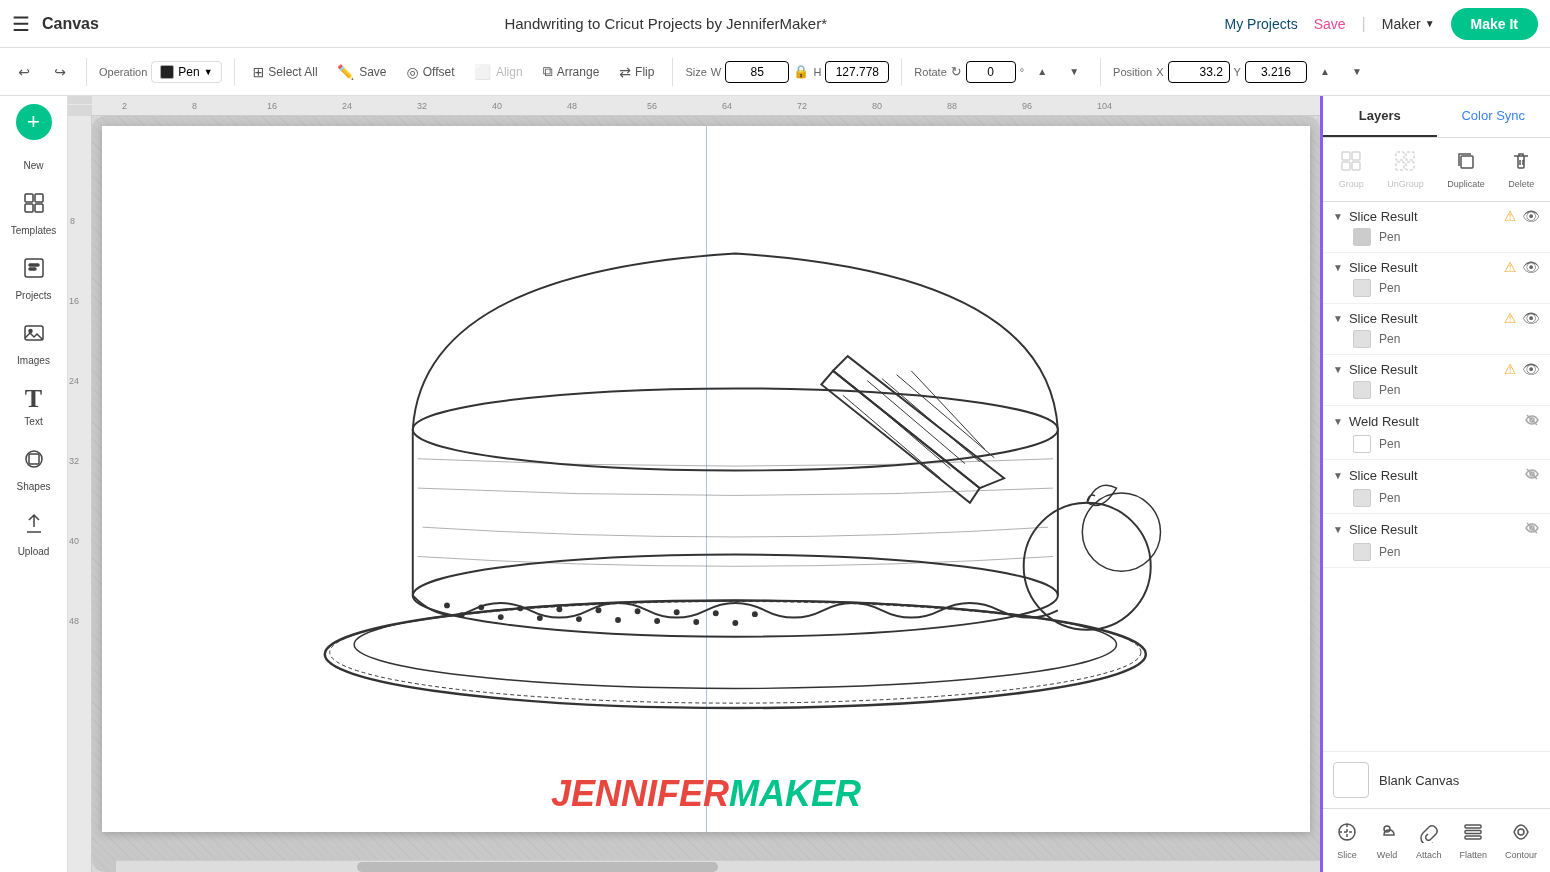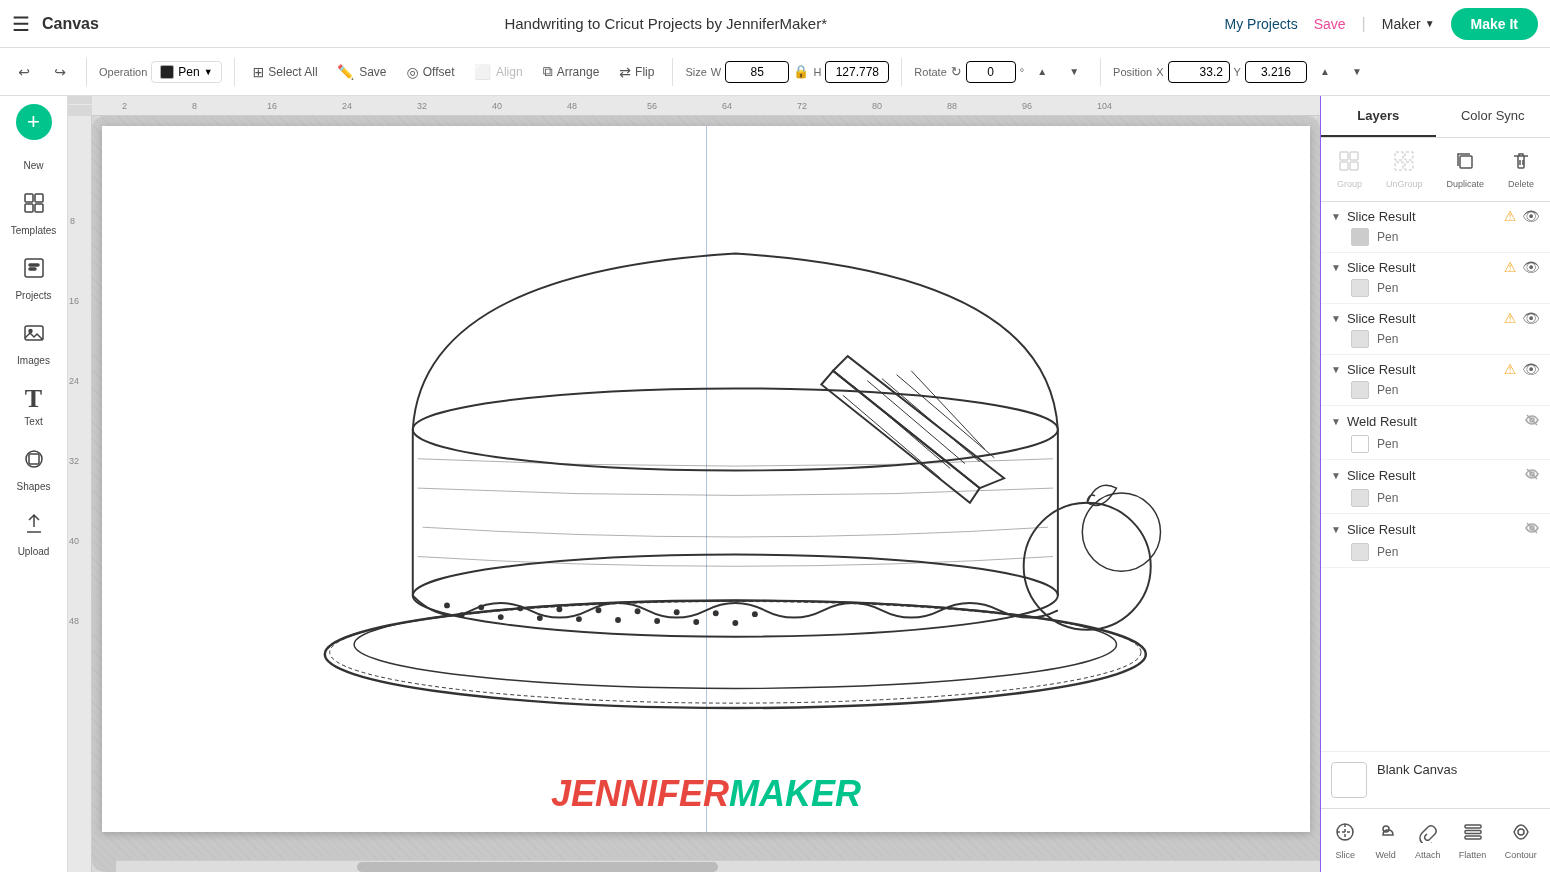--- a/index.html
+++ b/index.html
@@ -118,31 +118,31 @@
     .maker-text { color: #00c48c; font-style: italic; }
 
     
     .canvas-scrollbar {
       position: absolute; bottom: 0; left: 24px; right: 0; height: 12px;
       background: #ddd; border-top: 1px solid #ccc;
     }
 
     
     .right-panel {
-      width: 230px; background: #fff; border-left: 1px solid #8b5cf6;
+      width: 230px; background: #fff; border-left: 3px solid #8b5cf6;
       display: flex; flex-direction: column;
     }
 
     
     .right-tabs {
       display: flex; border-bottom: 1px solid #ddd;
     }
     .right-tab {
       flex: 1; text-align: center; padding: 12px 4px; font-size: 13px;
-      cursor: pointer; color: #404040; border-bottom: 2px solid transparent;
+      cursor: pointer; color: #3b82f6; border-bottom: 2px solid transparent;
     }
     .right-tab.active { color: #333; font-weight: 600; border-bottom: 2px solid #333; }
 
     
     .right-toolbar {
       display: flex; align-items: center; justify-content: space-around;
       padding: 8px 4px; border-bottom: 1px solid #ddd;
     }
     .right-tool-btn {
       display: flex; flex-direction: column; align-items: center; gap: 2px;
@@ -171,21 +171,21 @@
       display: flex; align-items: center; gap: 8px; padding-left: 20px;
     }
     .layer-color-box { width: 18px; height: 18px; border: 1px solid #ccc; border-radius: 2px; }
     .layer-sub-label { font-size: 12px; color: #666; }
     .layer-color-gray { background: #ccc; }
     .layer-color-white { background: #fff; }
     .layer-color-lightgray { background: #e0e0e0; }
 
     
     .blank-canvas-row {
-      display: flex; gap: 10px; padding: 10px 10px;
+      display: flex; align-items: center; gap: 10px; padding: 10px 10px;
       border-top: 1px solid #eee;
     }
     .blank-canvas-color { width: 36px; height: 36px; border: 1px solid #ccc; border-radius: 4px; background: #fff; }
     .blank-canvas-label { font-size: 13px; color: #333; }
 
     
     .bottom-toolbar {
       display: flex; align-items: center; justify-content: space-around;
       padding: 8px 4px; border-top: 1px solid #ddd; background: #fff;
     }

